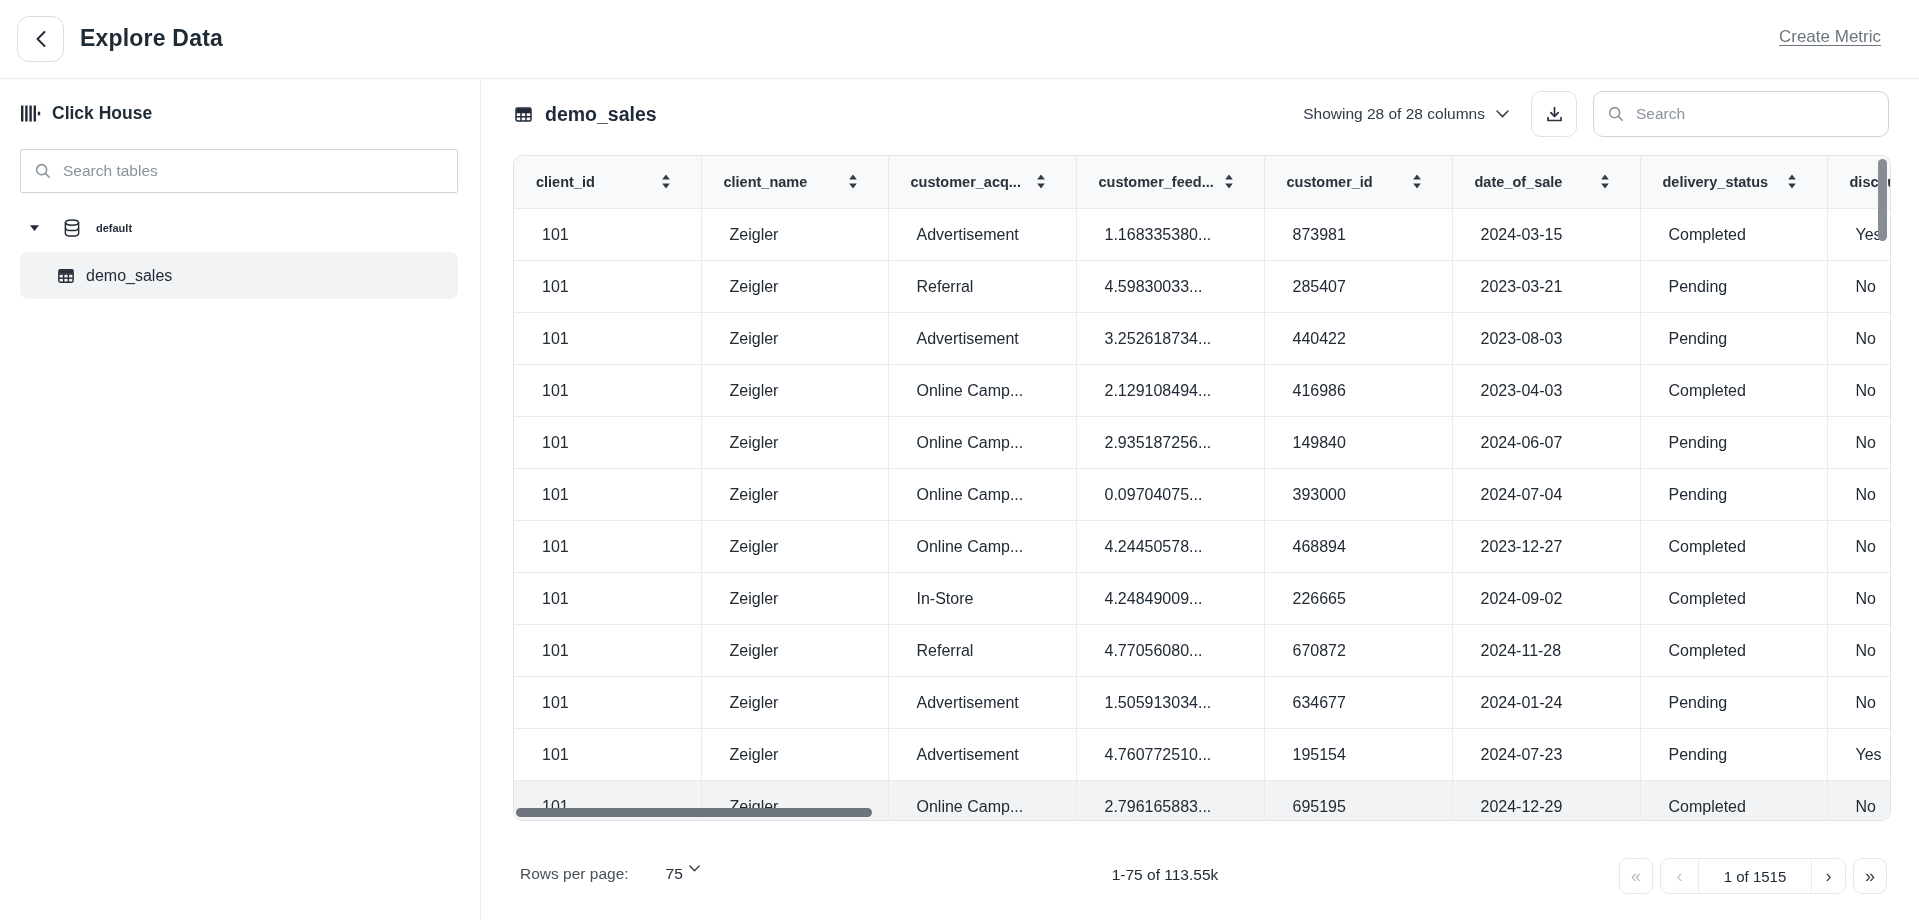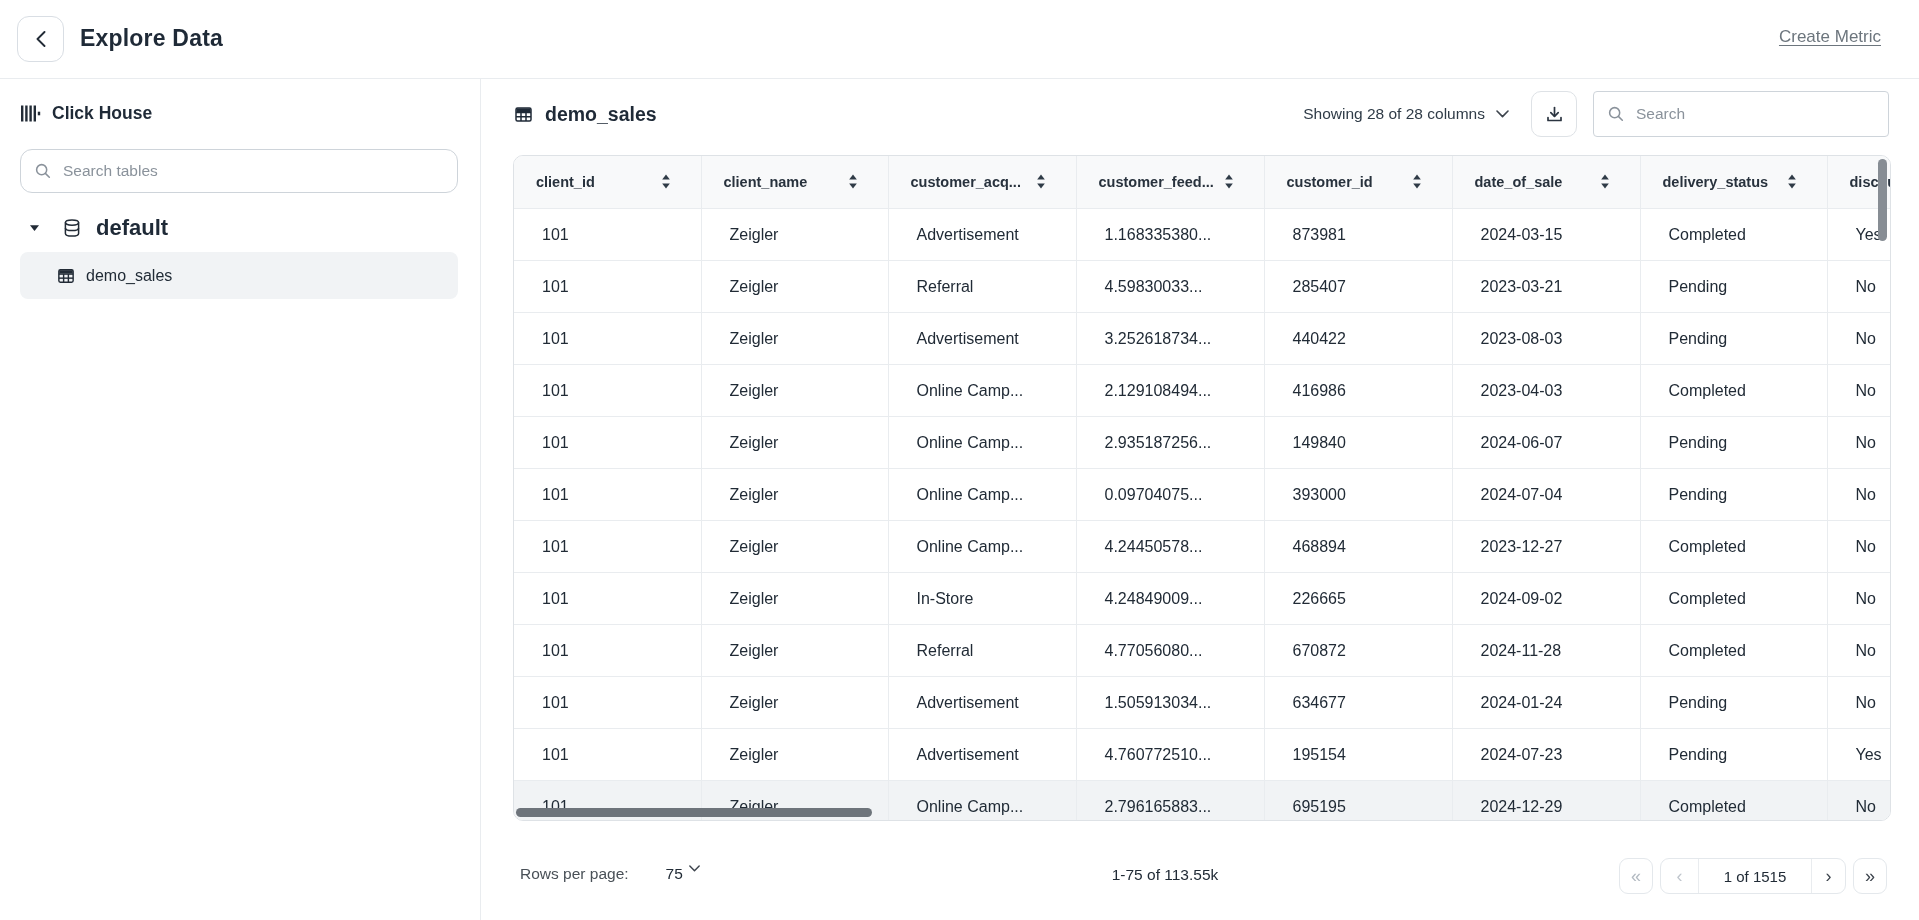--- a/index.html
+++ b/index.html
@@ -15,39 +15,39 @@
   .top-header { position:absolute; top:0; left:0; right:0; height:78px; background:#fff; border-bottom:1px solid #e9ecef; z-index:3; }
   .back-btn { position:absolute; left:17px; top:16px; width:45px; height:44px; background:#fff;
     border:1px solid #d9dee4; border-radius:12px; display:flex; align-items:center; justify-content:center; cursor:pointer; }
   .page-title { position:absolute; left:80px; top:25px; font-size:23px; font-weight:700; color:#1f2a37; letter-spacing:.2px; }
   .create-metric { position:absolute; right:38px; top:27px; font-size:17px; color:#6c757d; text-decoration:underline; text-underline-offset:3px; cursor:pointer; }
 
   
   .sidebar { position:absolute; top:79px; left:0; width:480px; bottom:0; border-right:1px solid #e9ecef; background:#fff; }
   .source-row { position:absolute; left:20px; top:24px; display:flex; align-items:center; gap:11px; font-size:17.5px; font-weight:700; color:#1f2a37; }
   .table-search { position:absolute; left:20px; top:70px; width:438px; height:44px; box-sizing:border-box;
-    border:1px solid #ced4da; border-radius:12px; display:flex; align-items:center; padding:0 13px; gap:9px; background:#fff; }
+    border:1px solid #ced4da; border-radius:2px; display:flex; align-items:center; padding:0 13px; gap:9px; background:#fff; }
   .table-search input { border:none; outline:none; flex:1; font-size:15.5px; color:#212b36; font-family:inherit; background:transparent; }
   .table-search input::placeholder { color:#8a929b; }
   .tree-db-row { position:absolute; left:0; top:129px; height:40px; display:flex; align-items:center; cursor:pointer; }
   .tree-caret { margin-left:29px; }
   .tree-db-icon { margin-left:22px; }
-  .tree-db-label { margin-left:14px; font-size:22px; font-weight:600; color:#1f2a37; }
+  .tree-db-label { margin-left:14px; font-size:11px; font-weight:600; color:#1f2a37; }
   .tree-table-item { position:absolute; left:20px; top:173px; width:438px; height:47px; box-sizing:border-box;
     background:#f1f3f5; border-radius:8px; display:flex; align-items:center; padding-left:36px; gap:10px;
     font-size:16px; color:#212b36; cursor:pointer; }
 
   
   .main-toolbar { position:absolute; left:513px; top:85px; right:30px; height:58px; display:flex; align-items:center; }
   .table-title-group { display:flex; align-items:center; gap:11px; font-size:19.5px; font-weight:700; color:#1f2a37; }
   .toolbar-spacer { flex:1; }
   .columns-summary { display:flex; align-items:center; gap:11px; font-size:15.5px; color:#2f3b47; margin-right:22px; cursor:pointer; }
   .download-btn { width:46px; height:46px; box-sizing:border-box; border:1px solid #dee2e6; border-radius:10px;
     background:#fff; display:flex; align-items:center; justify-content:center; margin-right:16px; cursor:pointer; }
-  .main-search { width:296px; height:46px; box-sizing:border-box; border:1px solid #ced4da; border-radius:4px;
+  .main-search { width:296px; height:46px; box-sizing:border-box; border:1px solid #ced4da; border-radius:10px;
     display:flex; align-items:center; padding:0 13px; gap:9px; background:#fff; }
   .main-search input { border:none; outline:none; flex:1; font-size:15.5px; color:#212b36; font-family:inherit; background:transparent; }
   .main-search input::placeholder { color:#8a929b; }
 
   
   .data-table-wrap { position:absolute; left:513px; top:155px; width:1378px; height:666px; box-sizing:border-box;
     border:1px solid #dee2e6; border-radius:10px; overflow:hidden; background:#fff; }
   table.grid { border-collapse:collapse; table-layout:fixed; width:1513px; }
   table.grid th { height:52px; background:#f8f9fa; border-bottom:1px solid #e9ecef; border-right:1px solid #e9ecef;
     padding:0; font-weight:600; }

